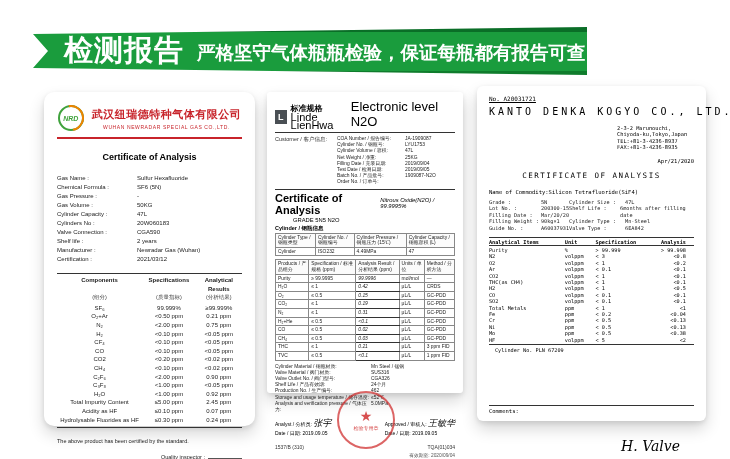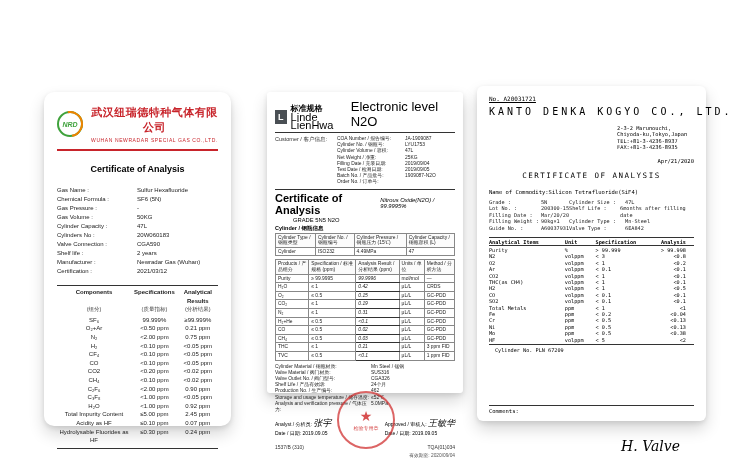--- a/index.html
+++ b/index.html
@@ -13,21 +13,21 @@
     background:linear-gradient(180deg,#0a6e27 0 5px,#1a9c3d 5px calc(100% - 4px),#0f7c2c calc(100% - 4px));
     clip-path:polygon(0 7px, 100% 0, 100% 100%, 0 calc(100% - 7px), 15px 50%);
     display:flex; align-items:center; padding-left:31px; gap:13px; color:#fff;
   }
   .banner-title { font-size:29px; font-weight:bold; letter-spacing:1px; white-space:nowrap; }
   .banner-subtitle { font-size:18.5px; font-weight:bold; white-space:nowrap; padding-top:2px; }
 
   
   .card { position:absolute; background:#fff;
           box-shadow:0 8px 16px rgba(0,0,0,.16), 0 2px 5px rgba(0,0,0,.10); }
-  .card-left  { left:44px;  top:92px; width:187px; height:334px; border-radius:10px; padding:13px 13px 10px; }
+  .card-left  { left:44px;  top:92px; width:211px; height:334px; border-radius:10px; padding:13px 13px 10px; }
   .card-mid   { left:267px; top:92px; width:196px; height:301px; border-radius:3px;  padding:7px 8px; }
   .card-right { left:477px; top:86px; width:229px; height:335px; border-radius:6px;  padding:9px 12px;
                 font-family:"DejaVu Sans Mono", monospace; }
 
   
   .nrd-header { display:flex; align-items:center; gap:8px; justify-content:center; }
   .nrd-logo { width:26px; height:26px; border-radius:50%; border:2px solid #3fa23c; position:relative;
               display:flex; align-items:center; justify-content:center; flex:0 0 auto; }
   .nrd-logo::after { content:""; position:absolute; inset:-2px; border-radius:50%;
               border:2px solid transparent; border-top-color:#f08300; border-right-color:#f08300;
@@ -112,20 +112,24 @@
   .kd-cyl { font-size:5.2px; margin-top:2px; padding-left:6px; }
   .kd-comments { font-size:5.5px; border-top:1px solid #333; margin-top:52px; padding-top:2px; }
   .kd-sig { text-align:right; margin-top:22px; padding-right:14px; }
   .kd-sig .script { font-family:"DejaVu Serif", serif; font-style:italic; font-size:14px; }
 </style>
 </head>
 <body>
 
 <div class="page">
 
+  <div class="banner">
+    <span class="banner-title">检测报告</span>
+    <span class="banner-subtitle">严格坚守气体瓶瓶检验，保证每瓶都有报告可查</span>
+  </div>
 
   <div class="card card-left">
     <div class="nrd-header">
       <div class="nrd-logo">
         <span>NRD</span>
       </div>
       <div class="nrd-company">
         <div class="cn">武汉纽瑞德特种气体有限公司</div>
         <div class="en">WUHAN NEWRADAR SPECIAL GAS CO.,LTD.</div>
       </div>

